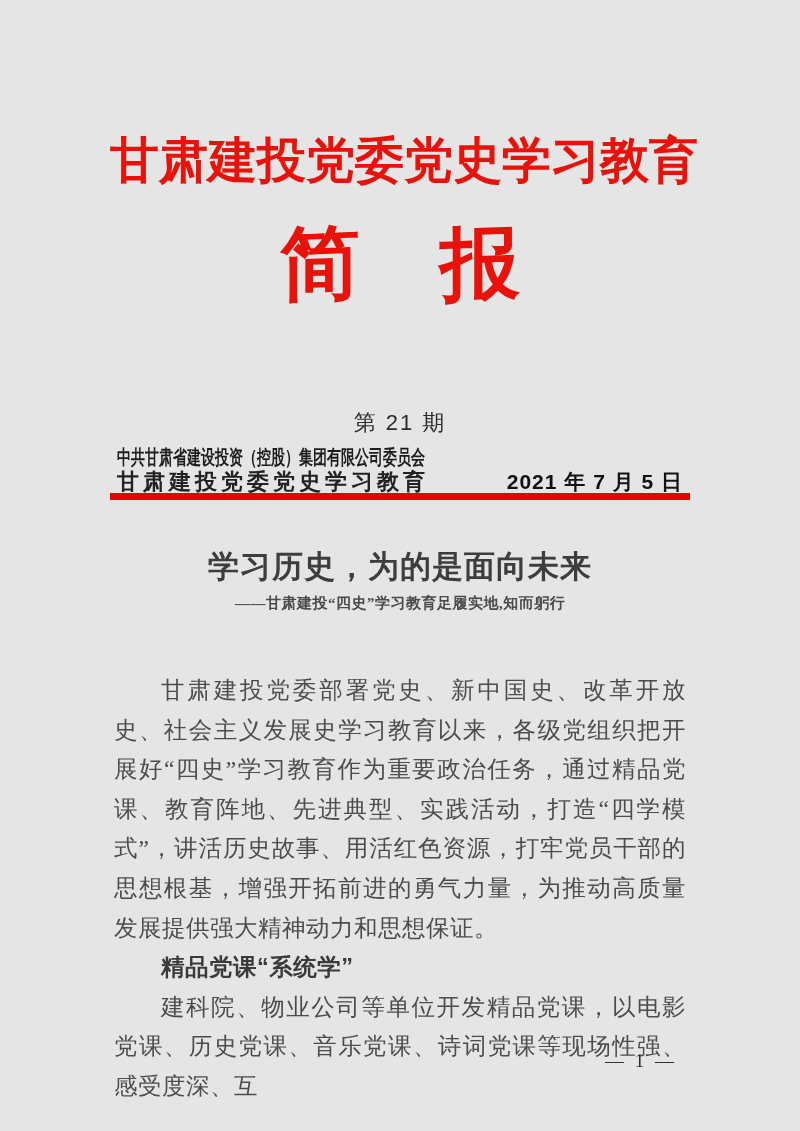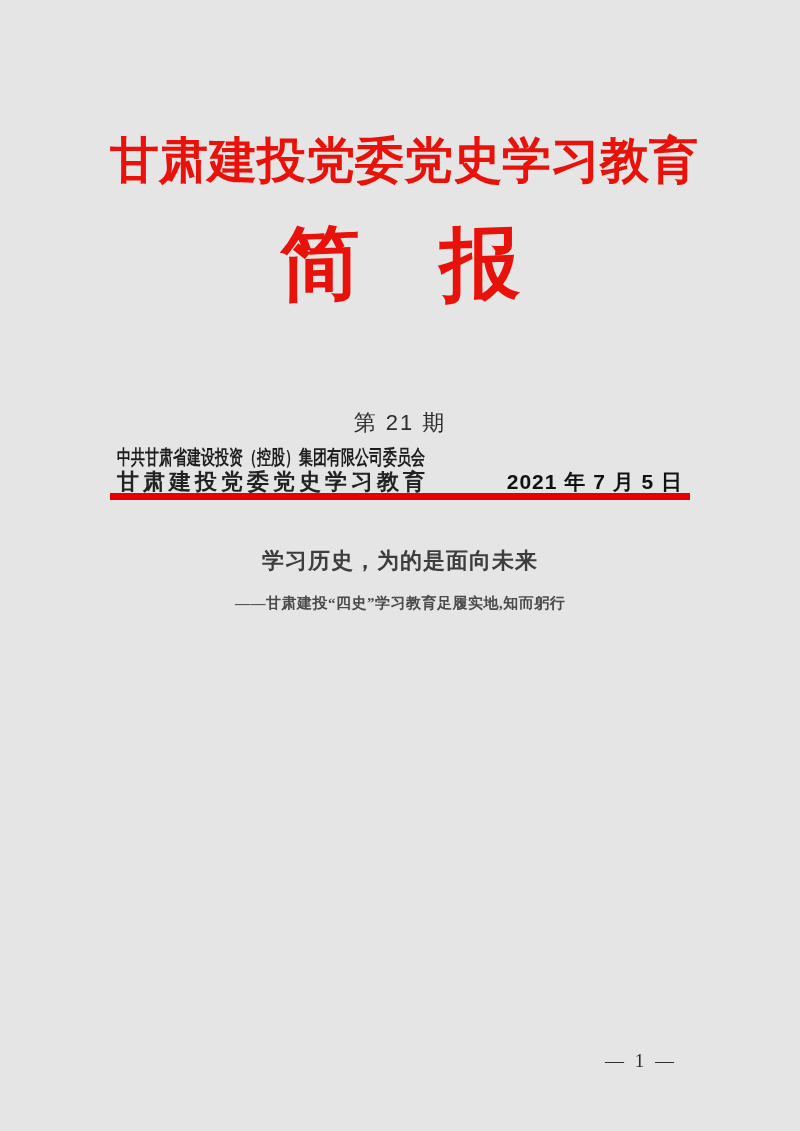--- a/index.html
+++ b/index.html
@@ -112,21 +112,21 @@
 
   
   .article-title {
     position: absolute;
     top: 546px;
     left: 110px;
     width: 580px;
     margin: 0;
     text-align: center;
     font-family: "Liberation Sans", "DejaVu Sans", sans-serif;
-    font-size: 22px;
+    font-size: 31px;
     font-weight: 700;
     color: #3d3d3d;
     letter-spacing: 1px;
     white-space: nowrap;
   }
   .article-subtitle {
     position: absolute;
     top: 594px;
     left: 110px;
     width: 580px;
@@ -197,16 +197,21 @@
     <span class="publisher-line2">甘肃建投党委党史学习教育</span>
     <span class="publish-date">2021 年 7 月 5 日</span>
   </div>
 
   <div class="red-rule"></div>
 
   <h2 class="article-title">学习历史，为的是面向未来</h2>
 
   <div class="article-subtitle">——甘肃建投“四史”学习教育足履实地,知而躬行</div>
 
+  <div class="article-body">
+    <p>甘肃建投党委部署党史、新中国史、改革开放史、社会主义发展史学习教育以来，各级党组织把开展好“四史”学习教育作为重要政治任务，通过精品党课、教育阵地、先进典型、实践活动，打造“四学模式”，讲活历史故事、用活红色资源，打牢党员干部的思想根基，增强开拓前进的勇气力量，为推动高质量发展提供强大精神动力和思想保证。</p>
+    <h3>精品党课“系统学”</h3>
+    <p>建科院、物业公司等单位开发精品党课，以电影党课、历史党课、音乐党课、诗词党课等现场性强、感受度深、互</p>
+  </div>
 
   <div class="page-number">— 1 —</div>
 
 </div>
 
 </body></html>

